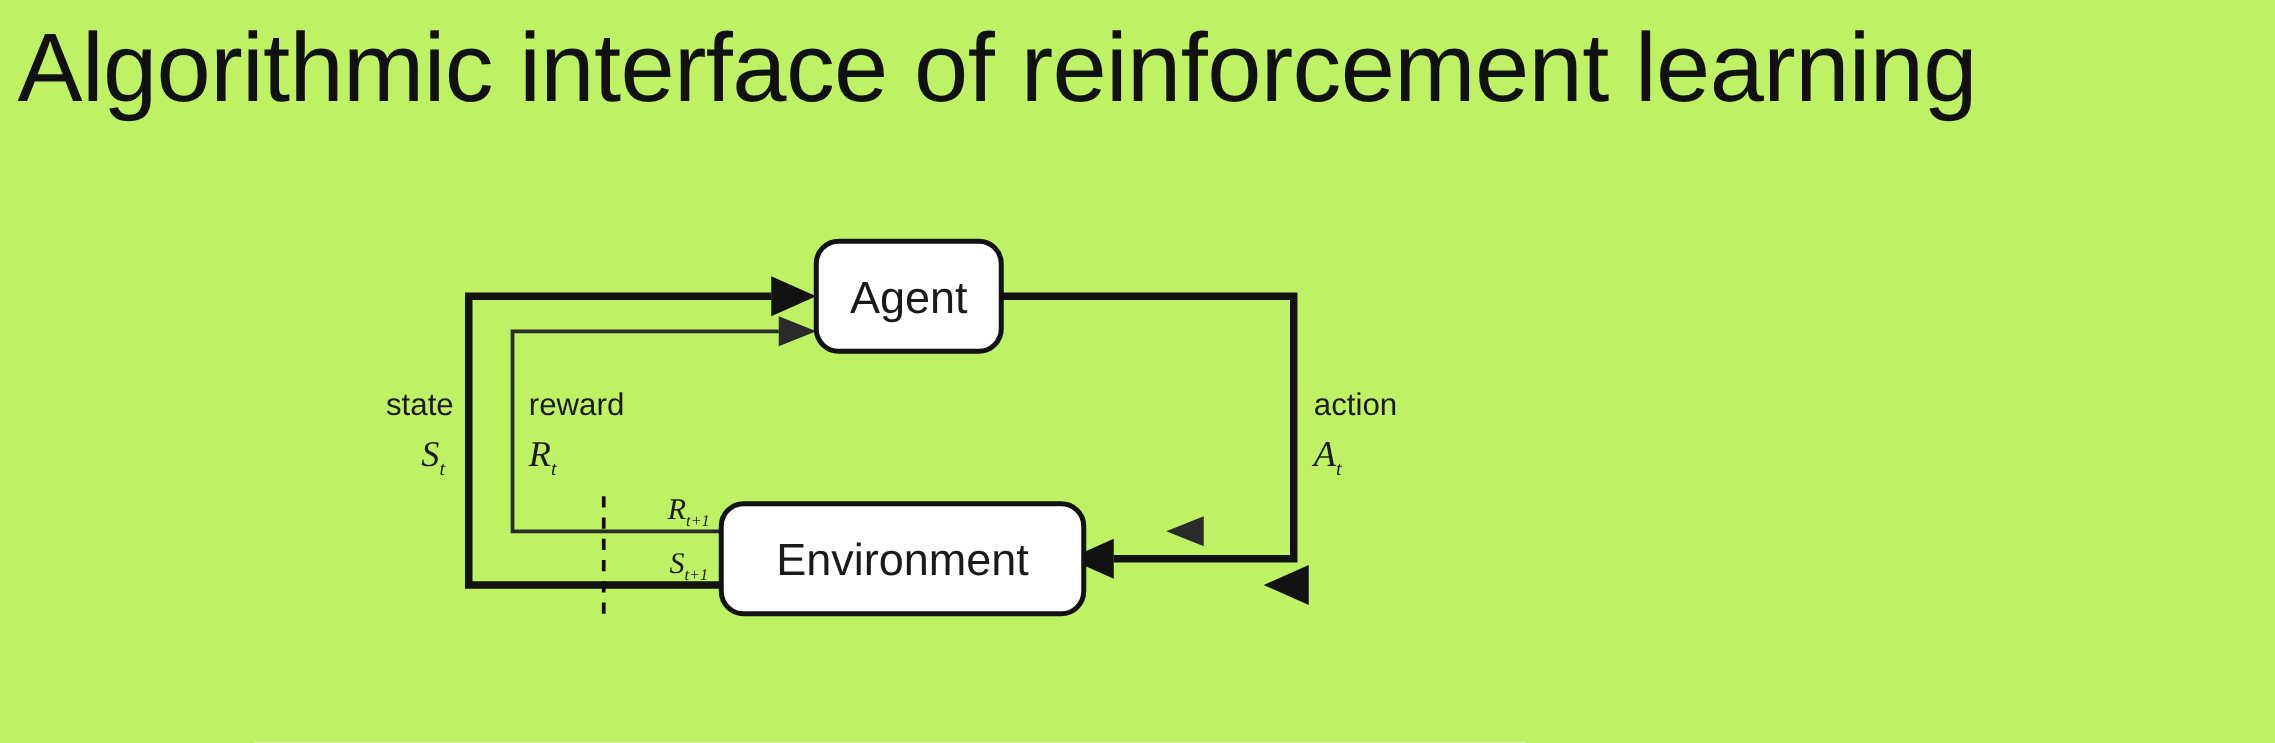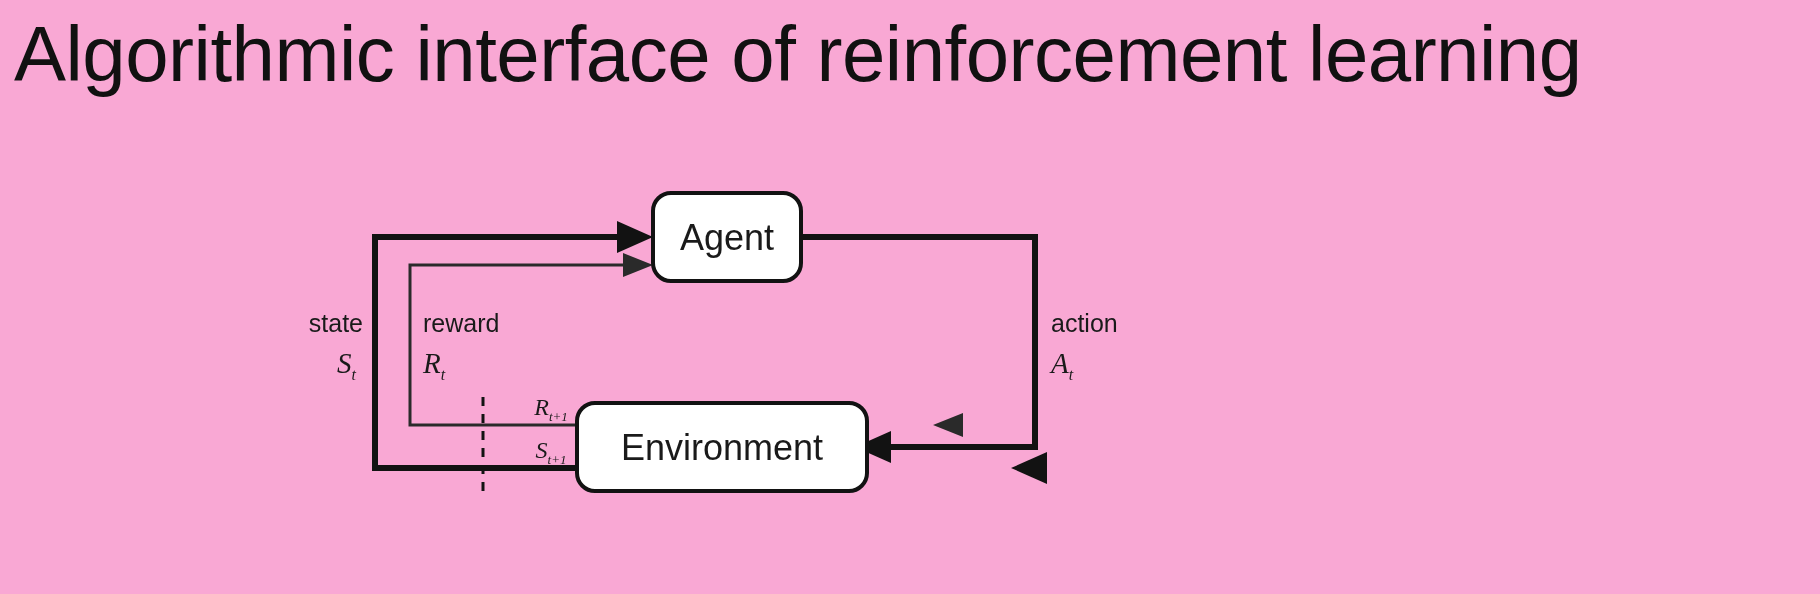--- a/index.html
+++ b/index.html
@@ -13,21 +13,21 @@
     font-family: "Liberation Sans", sans-serif;
     color: #000000;
     overflow: hidden;
     position: relative;
   }
   #slide {
     position: absolute;
     left: 0; top: 0;
     width: 1820px;
     height: 594px;
-    background: #f9a8d4;
+    background: #bef264;
   }
   #slide-title {
     position: absolute;
     left: 14px;
     top: 6px;
     width: 1800px;
     font-family: "Liberation Sans", sans-serif;
     font-size: 78px;
     font-weight: 400;
     line-height: 96px;

